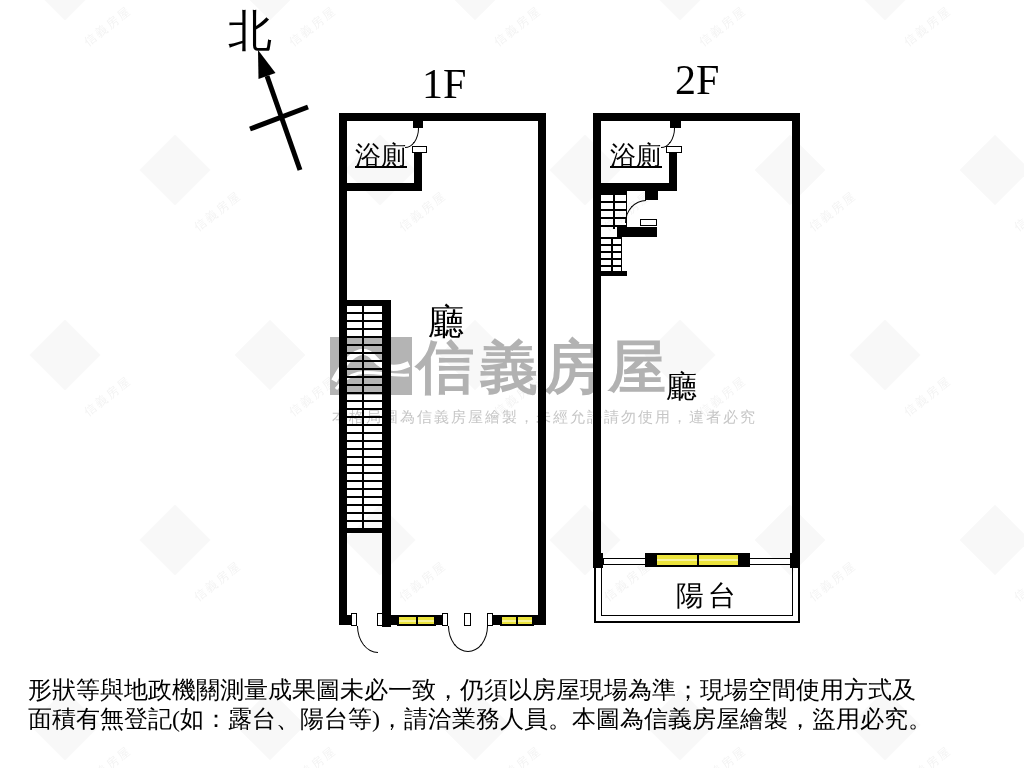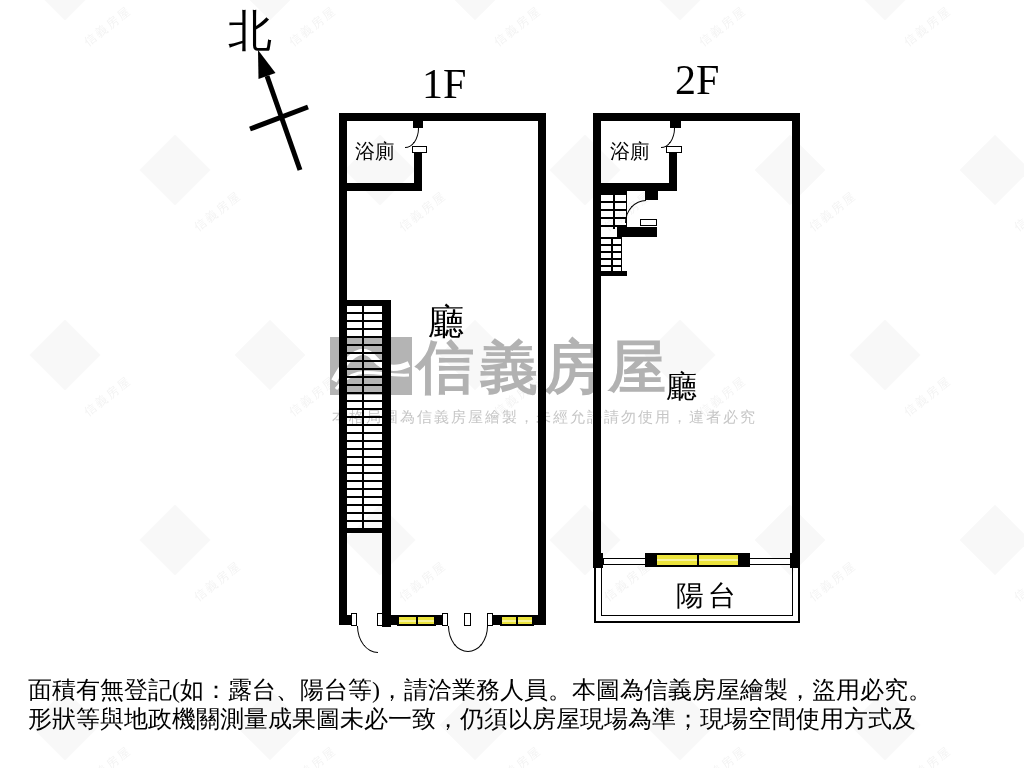--- a/index.html
+++ b/index.html
@@ -33,21 +33,21 @@
   .arc.br{border-right-width:1.5px;border-bottom-width:1.5px;border-bottom-right-radius:100% 100%;}
   .arc.tl{border-left-width:1.5px;border-top-width:1.5px;border-top-left-radius:100% 100%;}
   .stairs{position:absolute;box-sizing:border-box;
           background:repeating-linear-gradient(to bottom,#000 0 2px,transparent 2px 8px);}
   .stairs .mid{position:absolute;top:0;bottom:0;width:2px;background:#000;}
   .thinbox{position:absolute;box-sizing:border-box;border:2px solid #000;border-top:none;}
   .thinbox2{position:absolute;box-sizing:border-box;border:1.5px solid #000;border-top:none;}
   
   .lbl{position:absolute;color:#000;z-index:3;white-space:nowrap;}
   .floor-title{font-size:42px;line-height:44px;text-align:right;}
-  .room{font-size:20px;}
+  .room{font-size:26px;text-decoration:underline;}
   #compass{position:absolute;left:225px;top:0;z-index:3;}
   #north-label{position:absolute;left:228px;top:2px;font-size:44px;z-index:3;}
   #disclaimer{position:absolute;left:28px;top:676px;width:980px;z-index:3;color:#000;
               font-size:24px;line-height:29px;}
 </style>
 </head>
 <body>
 
 <div id="stage">
 
@@ -199,17 +199,17 @@
 
   <div class="lbl floor-title" style="left:422px;top:62px;">1F</div>
   <div class="lbl floor-title" style="left:675px;top:58px;">2F</div>
   <div class="lbl room" style="left:355px;top:138px;">浴廁</div>
   <div class="lbl room" style="left:610px;top:138px;">浴廁</div>
   <div class="lbl" style="left:428px;top:298px;font-size:36px;">廳</div>
   <div class="lbl" style="left:666px;top:366px;font-size:31px;">廳</div>
   <div class="lbl" style="left:676px;top:577px;font-size:28px;letter-spacing:4px;">陽台</div>
 
   <div id="disclaimer">
+    <div>形狀等與地政機關測量成果圖未必一致，仍須以房屋現場為準；現場空間使用方式及</div>
     <div>面積有無登記(如：露台、陽台等)，請洽業務人員。本圖為信義房屋繪製，盜用必究。</div>
-    <div>形狀等與地政機關測量成果圖未必一致，仍須以房屋現場為準；現場空間使用方式及</div>
   </div>
 
 </div>
 
 </body></html>

